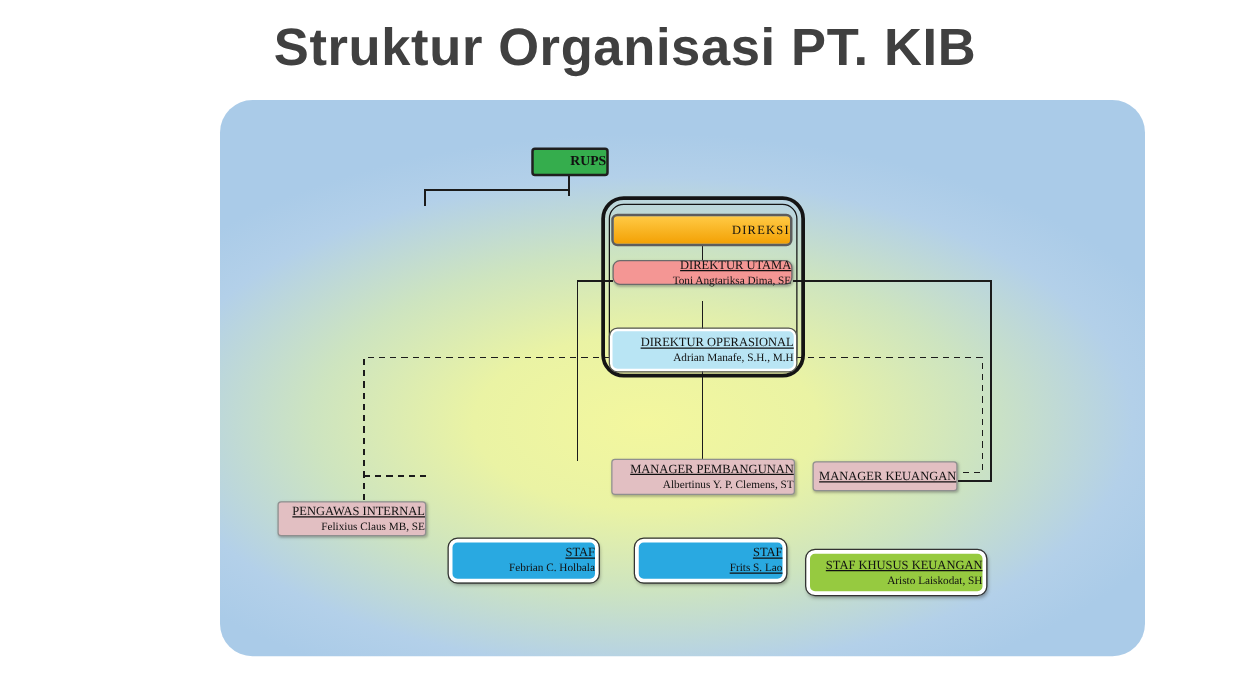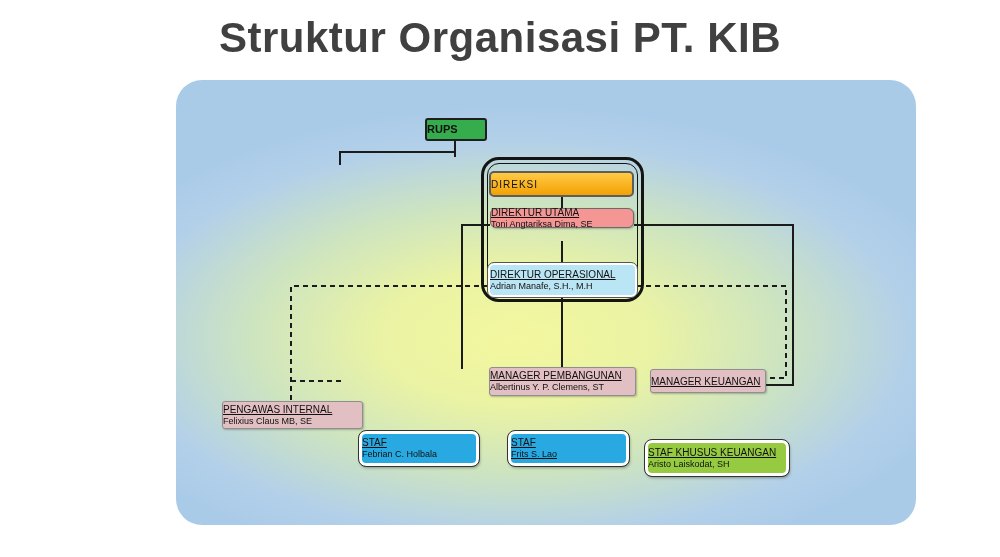--- a/index.html
+++ b/index.html
@@ -21,22 +21,22 @@
   .connectors .dashed polyline{stroke-dasharray:5,4;}
   .frame{
     position:absolute;left:305px;top:77px;width:163px;height:145px;z-index:2;
     border:3px solid #141414;border-radius:18px;box-sizing:border-box;
   }
   .frame::after{
     content:"";position:absolute;inset:3px;border:1px solid #141414;border-radius:12px;
   }
   .node{
     position:absolute;z-index:3;box-sizing:border-box;
-    display:flex;flex-direction:column;align-items:flex-start;justify-content:center;
-    text-align:center;line-height:1.3;color:#111;
+    display:flex;flex-direction:column;align-items:flex-end;justify-content:center;
+    text-align:center;line-height:1.3;color:#111;font-family:Liberation Serif, serif;
   }
   .node span{display:block;white-space:nowrap;}
   .t{font-size:10px;text-decoration:underline;}
   .n{font-size:9px;}
   .u{text-decoration:underline;}
   .shadow{box-shadow:1px 1px 2px rgba(60,60,60,.35);}
 
   .rups{left:249px;top:38px;width:62px;height:23px;background:#35ad4d;
     border:2px solid #1f1f1f;border-radius:3px;font-size:11px;font-weight:bold;}
   .dewan{left:61px;top:85px;width:208px;height:42px;background:#f6d3c6;
@@ -46,21 +46,21 @@
     background:linear-gradient(180deg,#ffca45,#f3a104);
     border:2px solid #5d5d5d;border-radius:5px;font-size:10px;letter-spacing:1px;}
   .du{left:314px;top:128px;width:144px;height:20px;background:#f49694;
     border:1.5px solid #6b6b6b;border-radius:6px;}
   .do{left:312px;top:183px;width:149px;height:34px;background:#b9e5f4;
     border:2px solid #ffffff;outline:1px solid #555;border-radius:6px;}
   .mauve{background:#e2bfc2;border:1px solid #8f8f8f;border-radius:3px;}
   .mpu{left:169px;top:289px;width:125px;height:24px;}
   .mp{left:313px;top:287px;width:147px;height:29px;}
   .mk{left:474px;top:289px;width:116px;height:24px;}
-  .pi{left:46px;top:321px;width:141px;height:28px;}
+  .pi{left:46px;top:321px;width:119px;height:28px;}
   .ring{border:3px solid #ffffff;outline:1.5px solid #333;border-radius:7px;
     box-shadow:1px 2px 3px rgba(40,40,40,.4);}
   .staf1{left:183px;top:351px;width:120px;height:35px;background:#29a9e1;}
   .staf2{left:332px;top:351px;width:121px;height:35px;background:#29a9e1;}
   .stafk{left:469px;top:360px;width:144px;height:36px;background:#96ca40;}
 </style>
 </head>
 <body>
 
 <div class="stage">

